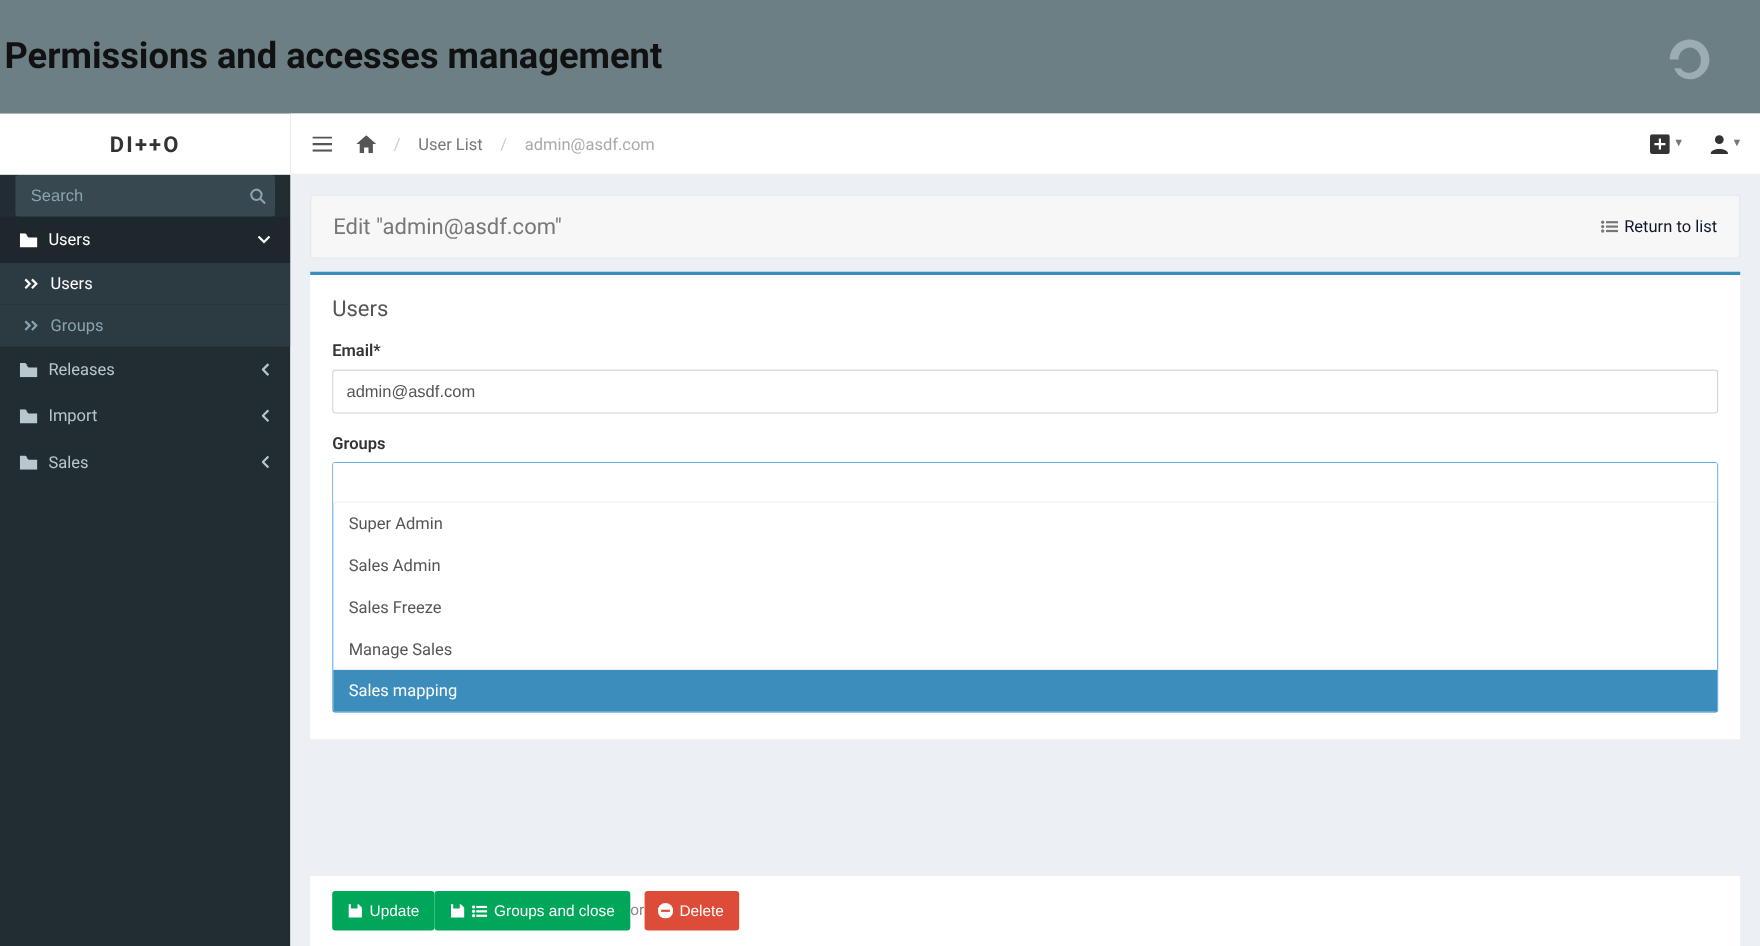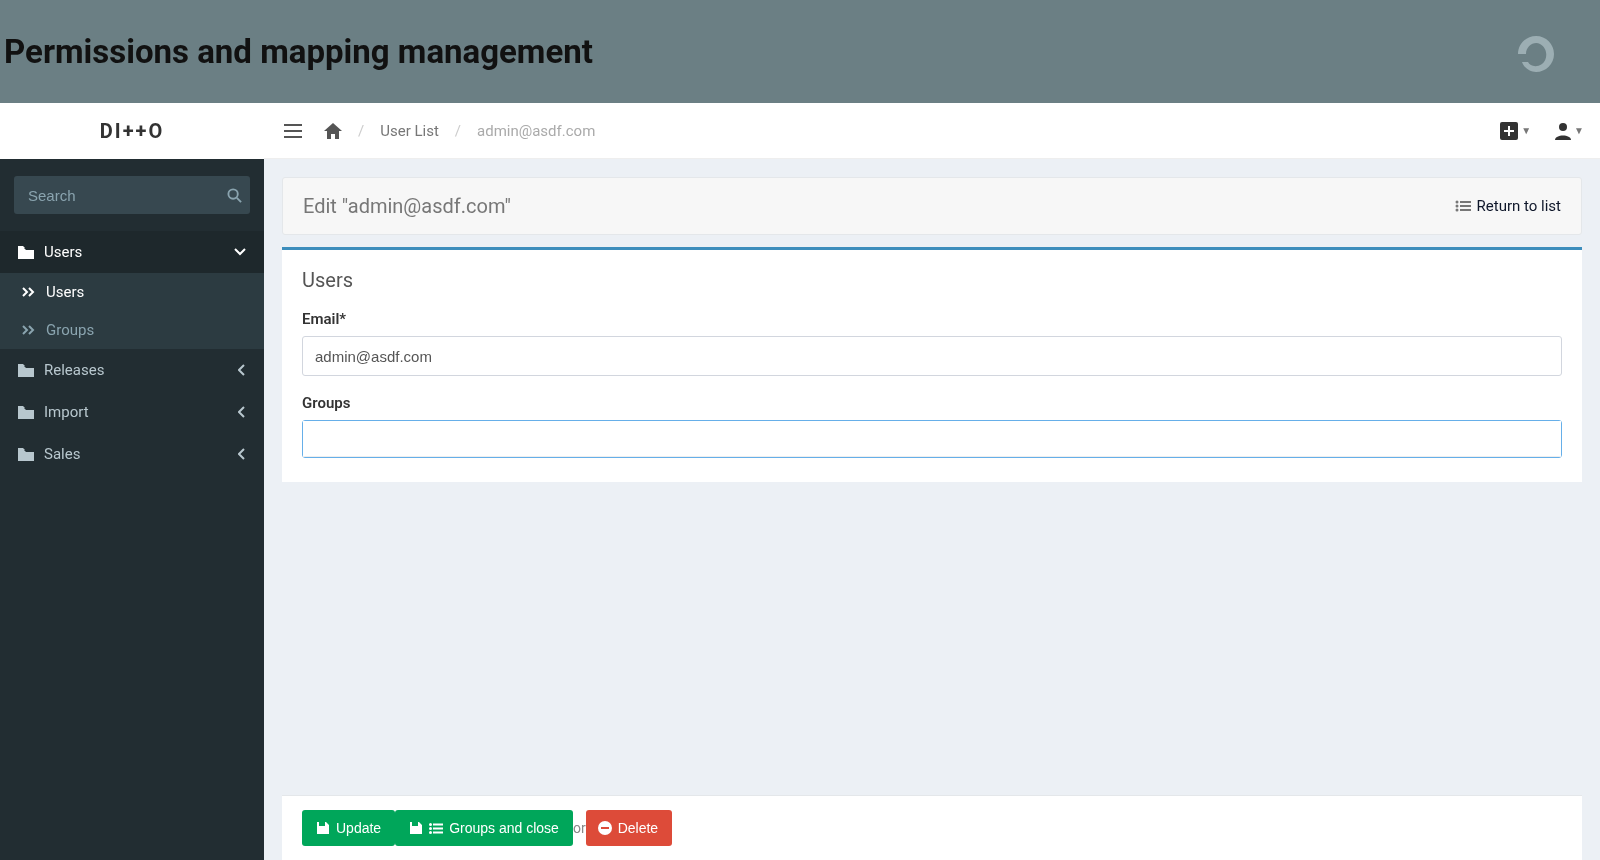--- a/index.html
+++ b/index.html
@@ -47,21 +47,21 @@
   background: #fff;
   display: flex;
   align-items: center;
   justify-content: center;
   font-size: 20px;
   font-weight: 700;
   color: #333;
   letter-spacing: 2px;
 }
 .sidebar-search {
-  padding: 17px 14px;
+  padding: 0 14px;
   background: #222d32;
 }
 .sidebar-search-inner {
   background: #374850;
   border-radius: 3px;
   height: 38px;
   display: flex;
   align-items: center;
   padding: 0 14px;
 }
@@ -208,21 +208,21 @@
 .btn-red { background: #dd4b39; padding-left: 12px; }
 .or-text { font-size: 14px; color: #888; }
 
 
 svg { display: block; }
 </style>
 </head>
 <body>
 
 <div class="banner">
-  <h1>Permissions and mapping management</h1>
+  <h1>Permissions and accesses management</h1>
   <span class="leaf">
     <svg width="48" height="48" viewBox="0 0 48 48">
         <path d="M24 6 C34 6 42 14 42 24 C42 34 34 42 24 42 C18 42 12 38 10 32 L16 32 C18 36 24 38 30 34 C36 30 36 18 28 14 C22 11 14 16 14 24 L6 24 C6 14 14 6 24 6 Z" fill="#9caeb3"></path>
       </svg>
   </span>
 </div>
 
 <div class="app">
 
   <div class="sidebar">
@@ -379,20 +379,27 @@
 
         <div class="form-group">
           <label class="form-label">Email*</label>
           <input class="form-control" type="text" value="admin@asdf.com" style="">
         </div>
 
         <div class="form-group" style="margin-bottom:0">
           <label class="form-label">Groups</label>
           <div class="groups-box">
             <input class="groups-input" type="text" style="">
+            <div class="groups-list">
+              <div class="opt">Super Admin</div>
+              <div class="opt">Sales Admin</div>
+              <div class="opt">Sales Freeze</div>
+              <div class="opt">Manage Sales</div>
+              <div class="opt highlight">Sales mapping</div>
+            </div>
           </div>
         </div>
       </div>
 
       <div class="footer-bar">
         <button class="btn btn-green">
           <span>
             <svg width="14" height="14" viewBox="0 0 14 14">
                 <path d="M1 1 L10 1 L13 4 L13 13 L1 13 Z M3 1 L3 5 L9 5 L9 1 M3 8 L11 8 L11 13 L3 13 Z" fill="#fff"></path>
               </svg>

